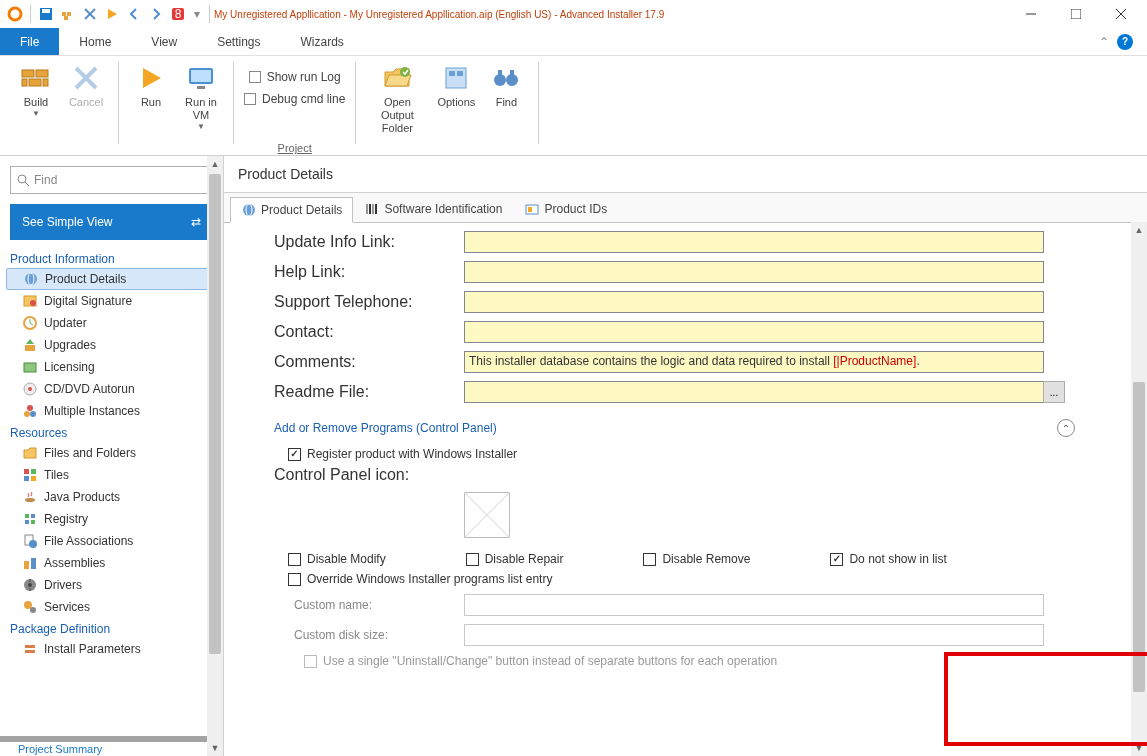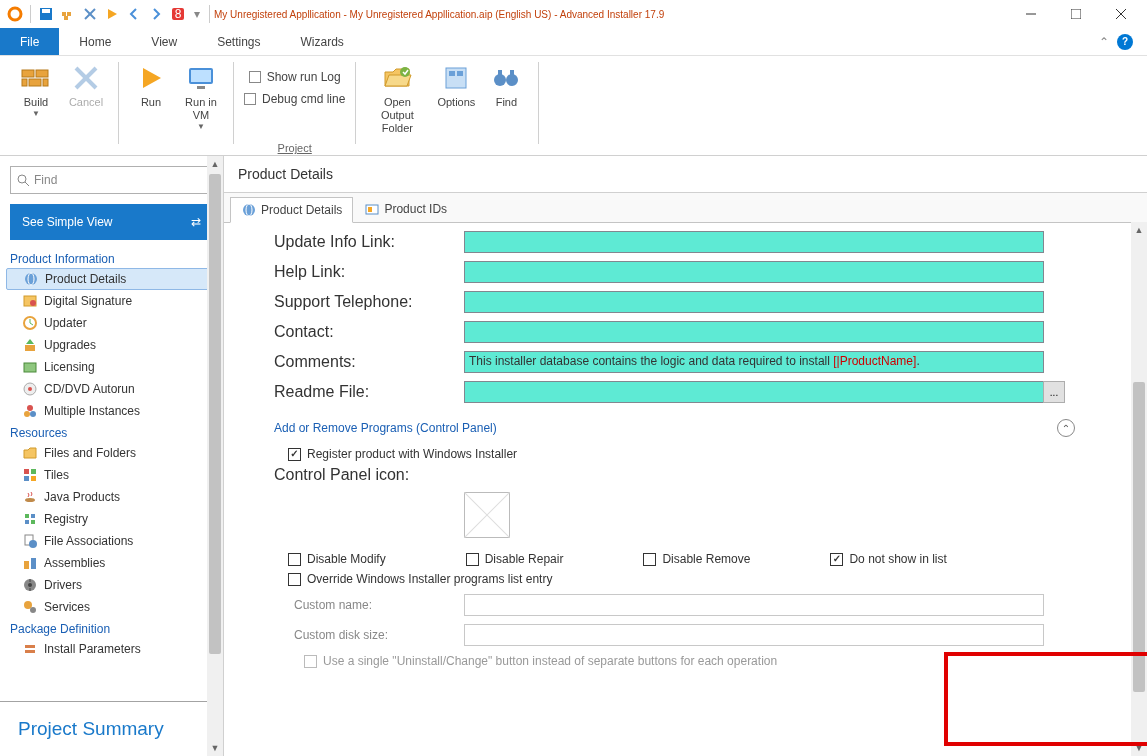--- a/index.html
+++ b/index.html
@@ -35,36 +35,36 @@
 .sidebar { width: 224px; border-right: 1px solid #d0d0d0; display: flex; flex-direction: column; position: relative; background: #fff; }
 .findbox { margin: 10px 10px 6px; height: 28px; border: 1px solid #b0b0b0; display: flex; align-items: center; padding: 0 6px; color: #888; gap: 4px; }
 .simpleview { margin: 4px 10px 8px; background: #1979ca; color: #fff; height: 36px; display: flex; align-items: center; justify-content: space-between; padding: 0 12px; font-size: 13px; }
 
 .navlist { overflow-y: auto; flex: 1; padding-bottom: 4px; }
 .section-head { color: #1a5fb4; font-size: 12px; padding: 4px 10px 2px; }
 .nav-item { display: flex; align-items: center; gap: 6px; padding: 2px 10px 2px 22px; color: #333; height: 22px; }
 .nav-item.selected { background: #d6e8f9; border: 1px solid #8fb8e6; border-radius: 2px; margin: 0 6px; padding-left: 16px; }
 .nav-icon { width: 16px; height: 16px; display: inline-flex; align-items: center; justify-content: center; }
 
-.footer-item { border-top: 1px solid #a3a3a3; padding: 16px 18px; color: #1979ca; font-size: 19px; }
+.footer-item { border-top: 6px solid #a3a3a3; padding: 1px 18px; color: #1979ca; font-size: 11px; }
 .vscroll { position: absolute; right: 0; top: 0; bottom: 0; width: 16px; background: #f0f0f0; }
 .vscroll .arrow { height: 16px; display: flex; align-items: center; justify-content: center; color: #666; font-size: 9px; }
 .vscroll .thumb { position: absolute; left: 2px; right: 2px; background: #c2c2c2; border-radius: 2px; }
 
 .content { flex: 1; display: flex; flex-direction: column; position: relative; }
 .content-title { padding: 10px 14px; font-size: 14px; color: #333; border-bottom: 1px solid #d0d0d0; }
 .tabs { display: flex; align-items: flex-end; height: 30px; border-bottom: 1px solid #c4c4c4; padding-left: 6px; background: #f9f9f9; }
 .tab { display: flex; align-items: center; gap: 4px; padding: 4px 10px; border: 1px solid transparent; color: #444; font-size: 12px; }
 .tab.active { background: #fff; border: 1px solid #c4c4c4; border-bottom: 1px solid #fff; margin-bottom: -1px; }
 .tab-icon { width: 16px; height: 16px; }
 
 .form-area { flex: 1; padding: 0 0 0 50px; overflow: hidden; position: relative; }
 .form-row { display: flex; align-items: center; margin: 8px 0; }
 .form-row label { width: 190px; color: #333; font-size: 16px; }
-.form-row .input { flex: 1; max-width: 580px; height: 22px; border: 1px solid #828790; padding: 2px 4px; font-size: 12px; color: #333; background:#5eead4; }
+.form-row .input { flex: 1; max-width: 580px; height: 22px; border: 1px solid #828790; padding: 2px 4px; font-size: 12px; color: #333; background:#fef9c3; }
 .form-row .browse { width: 22px; height: 22px; border: 1px solid #adadad; background: #e1e1e1; margin-left: -1px; font-size: 10px; display: flex; align-items: center; justify-content: center; }
 
 .input .pn { color: #c00; }
 
 .section-title { color: #1a5fb4; font-size: 14px; margin: 16px 0 10px; display: flex; align-items: center; justify-content: space-between; padding-right: 72px; }
 .collapse-btn { width: 18px; height: 18px; border: 1px solid #888; border-radius: 50%; display: flex; align-items: center; justify-content: center; font-size: 10px; color: #555; }
 
 .chk-row { display: flex; align-items: center; gap: 6px; margin: 5px 0; font-size: 12px; color: #333; }
 .chk { width: 13px; height: 13px; border: 1px solid #333; display: inline-flex; align-items: center; justify-content: center; font-size: 10px; line-height: 1; }
 .chk.checked::after { content: "✓"; color: #333; font-weight: bold; }
@@ -455,20 +455,29 @@
 
   <div class="content">
     <div class="content-title">Product Details</div>
     <div class="tabs">
       <div class="tab active">
           <svg class="tab-icon" width="16" height="16">
             <circle cx="8" cy="8" r="6" fill="#6aa0d8"></circle>
             <ellipse cx="8" cy="8" rx="3" ry="6" fill="none" stroke="#fff"></ellipse>
           </svg>
           <span>Product Details</span>
+        </div>
+      <div class="tab">
+          <svg class="tab-icon" width="16" height="16">
+            <line x1="3" y1="3" x2="3" y2="13" stroke="#333"></line>
+            <line x1="6" y1="3" x2="6" y2="13" stroke="#333" stroke-width="2"></line>
+            <line x1="9" y1="3" x2="9" y2="13" stroke="#333"></line>
+            <line x1="12" y1="3" x2="12" y2="13" stroke="#333" stroke-width="2"></line>
+          </svg>
+          <span>Software Identification</span>
         </div>
       <div class="tab">
           <svg class="tab-icon" width="16" height="16">
             <rect x="2" y="4" width="12" height="9" fill="#fff" stroke="#5b8fc7"></rect>
             <rect x="4" y="6" width="4" height="5" fill="#f5a623"></rect>
           </svg>
           <span>Product IDs</span>
         </div>
     </div>
 

